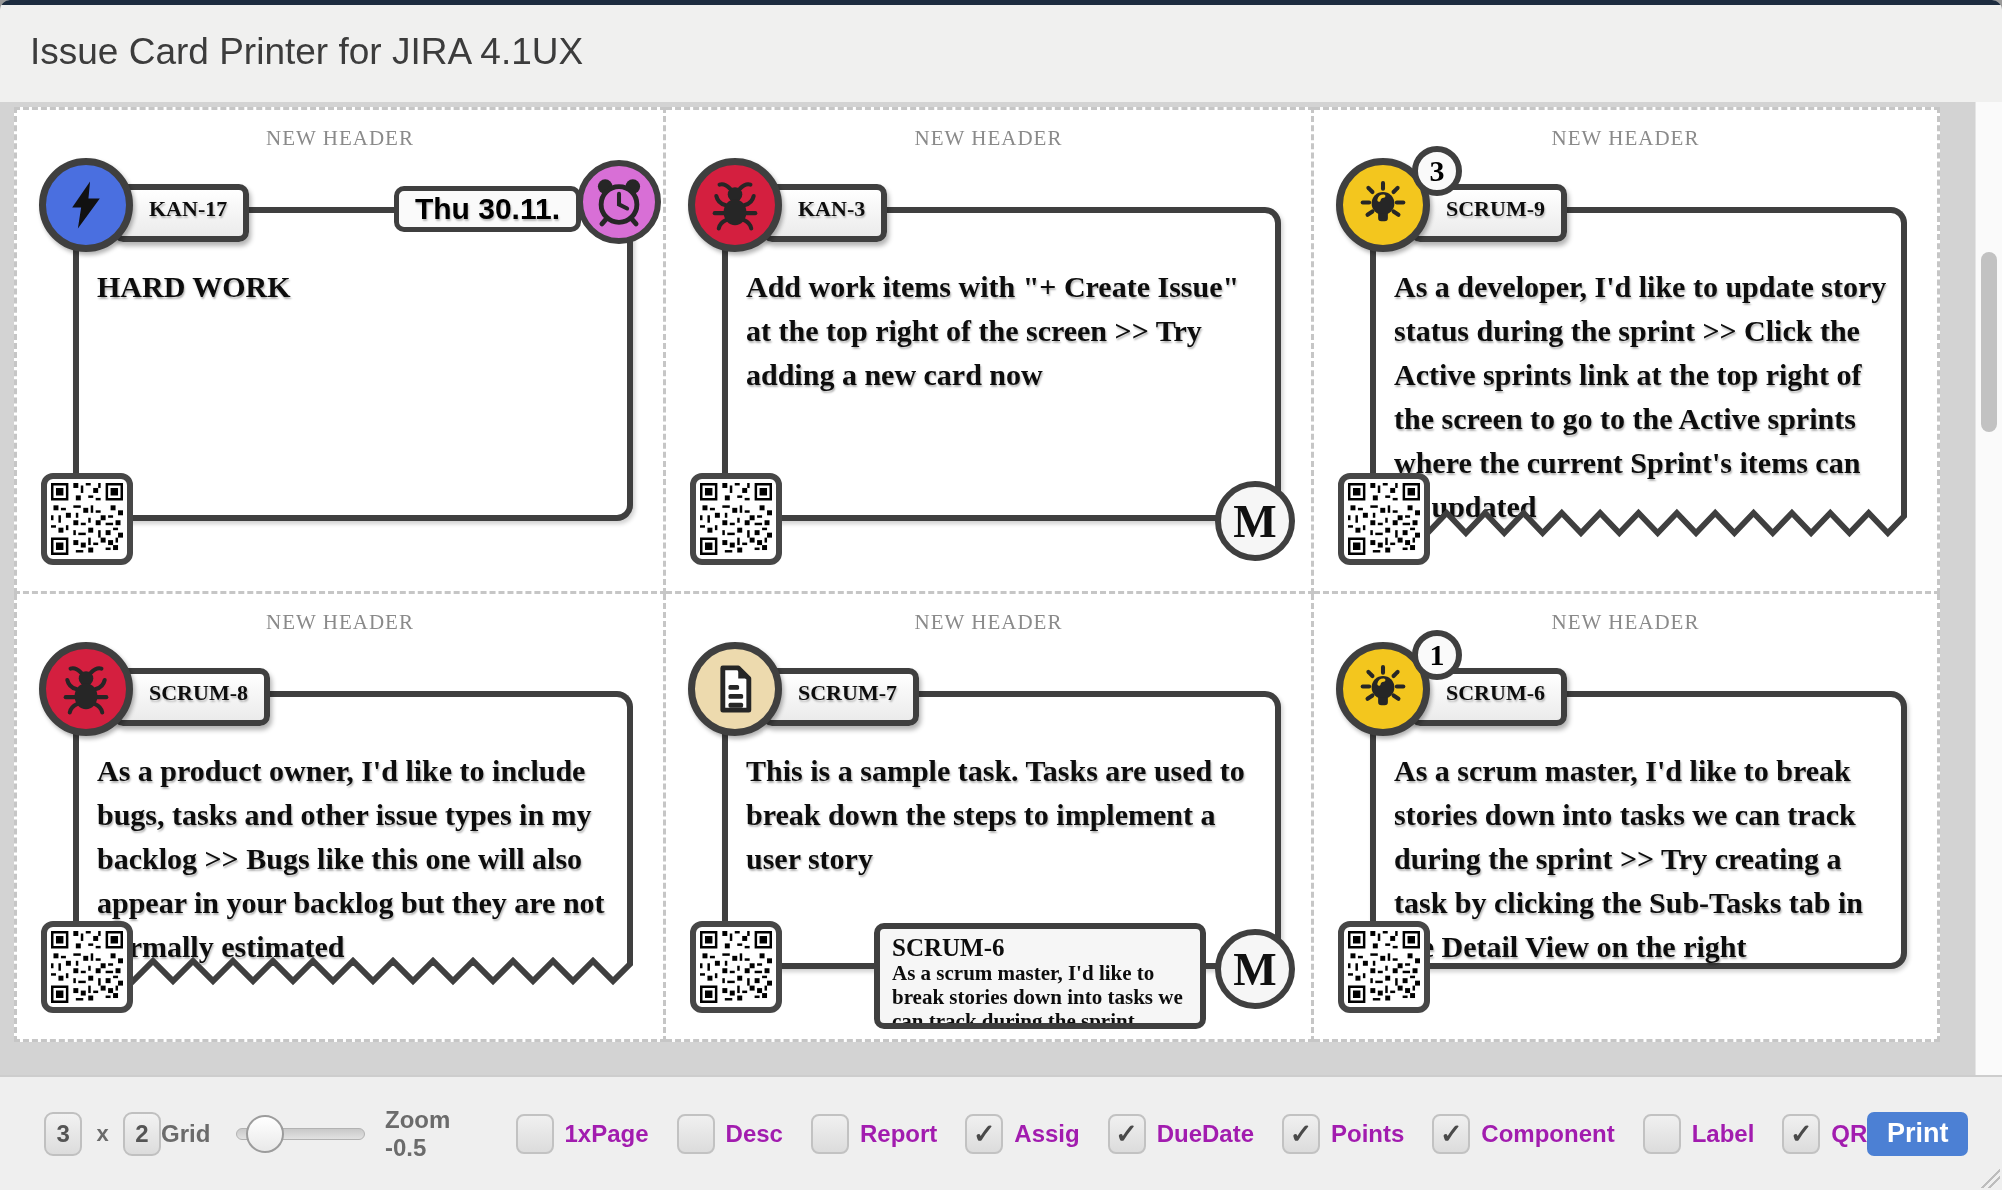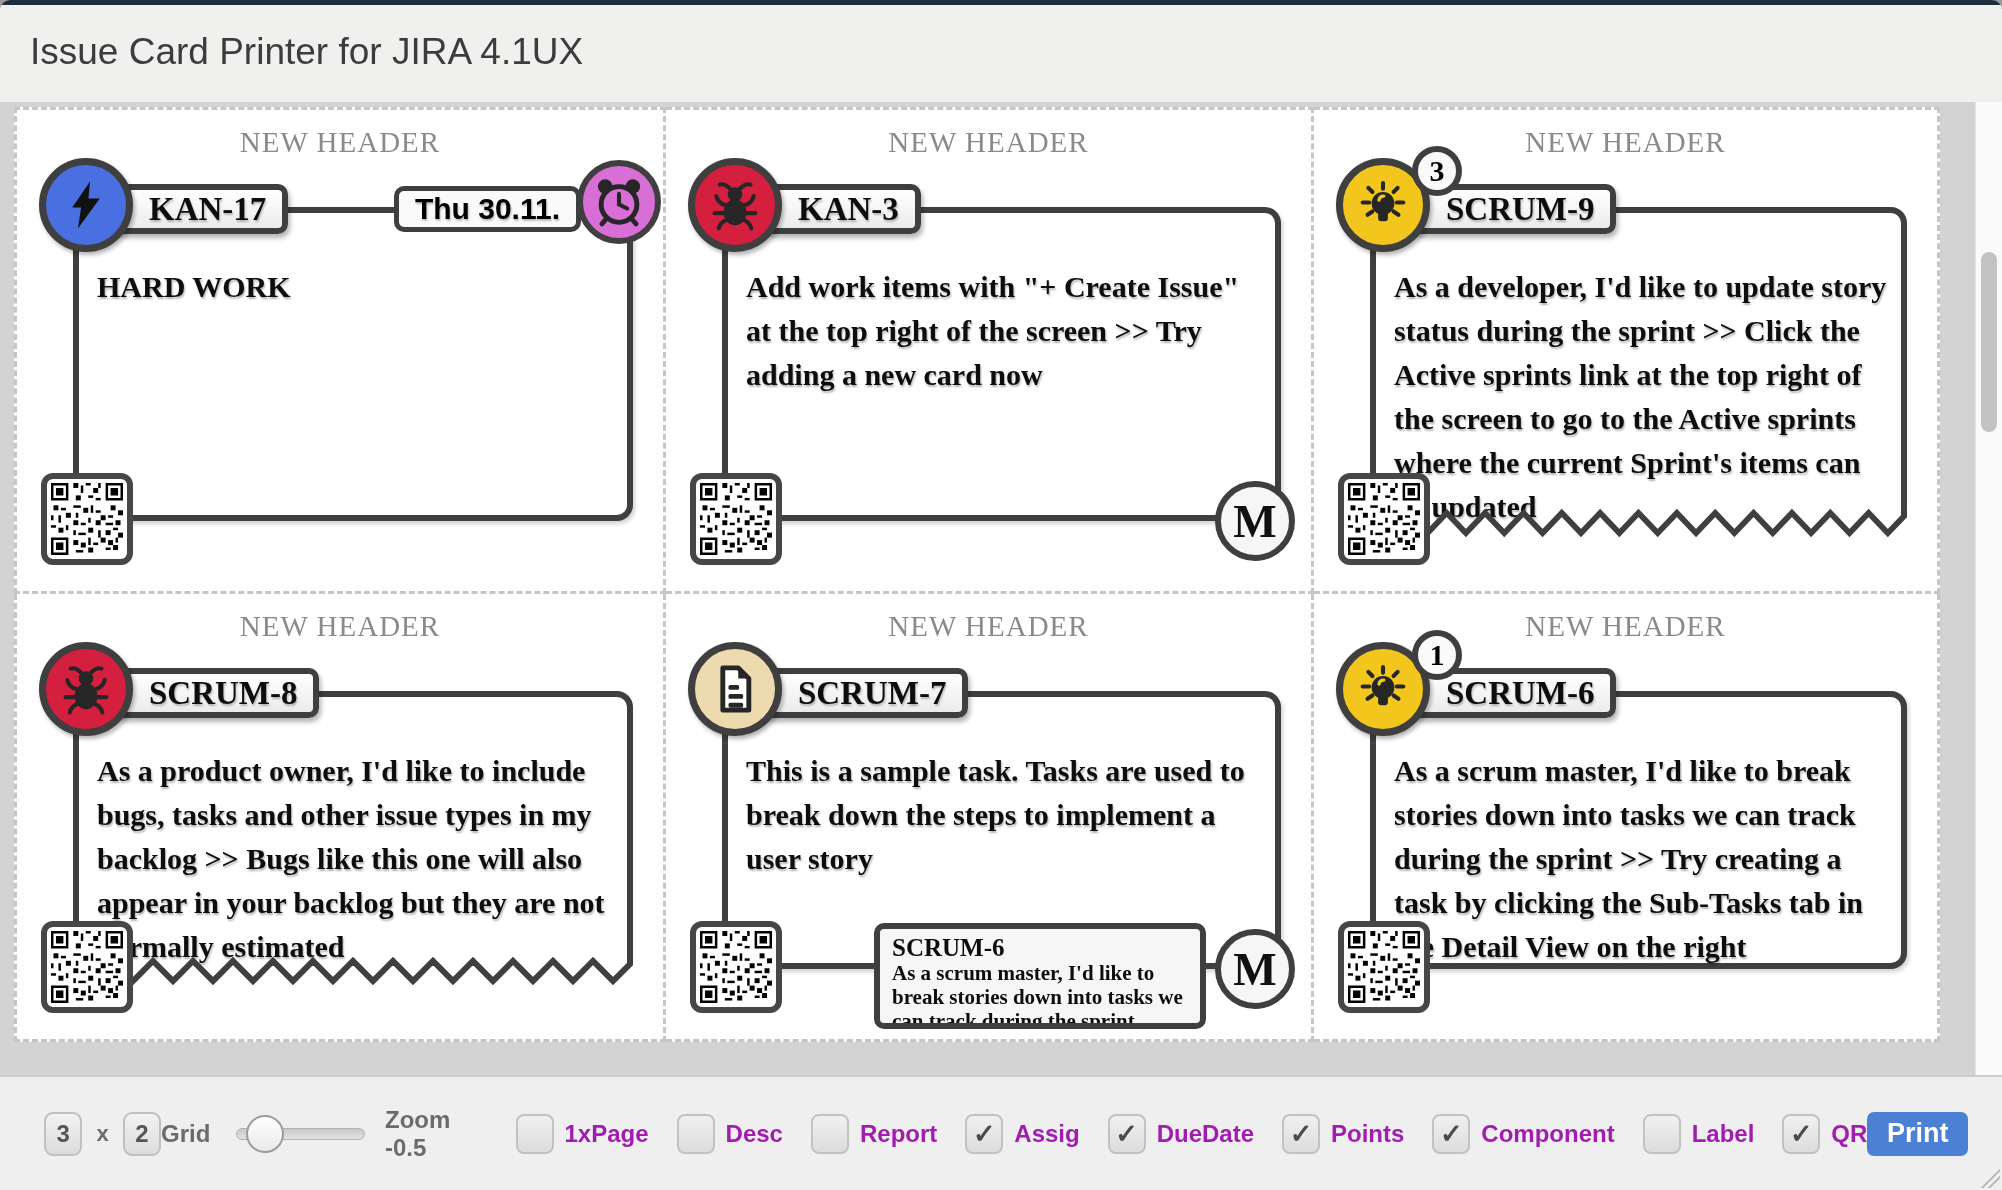--- a/index.html
+++ b/index.html
@@ -17,38 +17,38 @@
   .main{position:absolute;top:102px;left:0;right:0;height:973px;background:#d3d3d3;}
   .page{position:absolute;left:14px;top:5px;width:1926px;height:935px;background:#fff;}
   .grid{display:grid;grid-template-columns:652px 648px 626px;grid-template-rows:487px 448px;}
   .cell{position:relative;border-right:3px dashed #c6c6c6;border-bottom:3px dashed #c6c6c6;box-sizing:border-box;}
   .cell.r1{border-top:3px dashed #c6c6c6;}
   .cell.c1{border-left:3px dashed #c6c6c6;}
   
   .scrollbar{position:absolute;right:0;top:0;bottom:0;width:26px;background:#fafafa;border-left:1px solid #e5e5e5;}
   .scroll-thumb{position:absolute;left:5px;top:150px;width:16px;height:180px;background:#c2c2c2;border-radius:8px;}
   .card-header{position:absolute;top:16px;left:0;right:0;text-align:center;
-               font-family:"Liberation Serif",serif;font-size:29px;color:#8a8a8a;letter-spacing:1px;}
+               font-family:"Liberation Serif",serif;font-size:21px;color:#8a8a8a;letter-spacing:1px;}
   .body{position:absolute;left:56px;right:30px;top:97px;bottom:70px;border:6px solid #3f3f3f;
         border-radius:16px;background:#fff;box-shadow:2px 3px 4px rgba(0,0,0,0.18);}
   .body.torn{bottom:52px;border-bottom:none;border-radius:16px 16px 0 0;overflow:hidden;box-shadow:none;}
   .btext{margin:52px 14px 0 18px;font-family:"Liberation Serif",serif;font-weight:bold;
          font-size:30px;line-height:44px;color:#0d0d0d;text-shadow:1px 2px 2px rgba(0,0,0,0.30);}
   .zigzag{position:absolute;left:56px;right:30px;bottom:46px;height:46px;z-index:4;pointer-events:none;}
   .zigzag svg{width:100%;height:100%;}
   .type-circle{position:absolute;left:22px;top:48px;width:80px;height:80px;border:7px solid #3f3f3f;
                border-radius:50%;display:flex;align-items:center;justify-content:center;z-index:6;
                box-shadow:2px 3px 4px rgba(0,0,0,0.30);}
   .type-blue{background:#4a6fe0;} .type-red{background:#d41f3f;}
   .type-yellow{background:#f3c61e;} .type-tan{background:#eddaae;}
   .type-circle svg{width:52px;height:52px;}
-  .key-pill{position:absolute;left:96px;top:74px;height:38px;padding:0 16px 0 30px;
+  .key-pill{position:absolute;left:96px;top:74px;height:38px;padding:0 16px 8px 30px;
             background:linear-gradient(180deg,#ffffff,#ebebeb);border:6px solid #3f3f3f;border-radius:10px;
             display:flex;align-items:center;font-family:"Liberation Serif",serif;font-weight:bold;
-            font-size:33px;color:#0d0d0d;z-index:5;box-shadow:2px 4px 5px rgba(0,0,0,0.30);
+            font-size:22px;color:#0d0d0d;z-index:5;box-shadow:2px 4px 5px rgba(0,0,0,0.30);
             text-shadow:1px 2px 2px rgba(0,0,0,0.25);}
   .points-badge{position:absolute;left:98px;top:36px;width:38px;height:38px;border:6px solid #3f3f3f;
                 border-radius:50%;background:#fafafa;display:flex;align-items:center;justify-content:center;
                 font-family:"Liberation Serif",serif;font-weight:bold;font-size:30px;z-index:7;}
   .due-pill{position:absolute;right:82px;top:76px;height:36px;padding:0 16px;border:5px solid #3f3f3f;
             border-radius:10px;background:#fafafa;font-family:Liberation Sans, sans-serif;font-weight:bold;
             font-size:30px;display:flex;align-items:center;z-index:5;text-shadow:1px 2px 2px rgba(0,0,0,0.25);}
   .alarm-circle{position:absolute;right:2px;top:50px;width:72px;height:72px;border:6px solid #3f3f3f;
                 border-radius:50%;background:#d86fd6;z-index:6;display:flex;align-items:center;justify-content:center;}
   .alarm-circle svg{width:52px;height:52px;}

